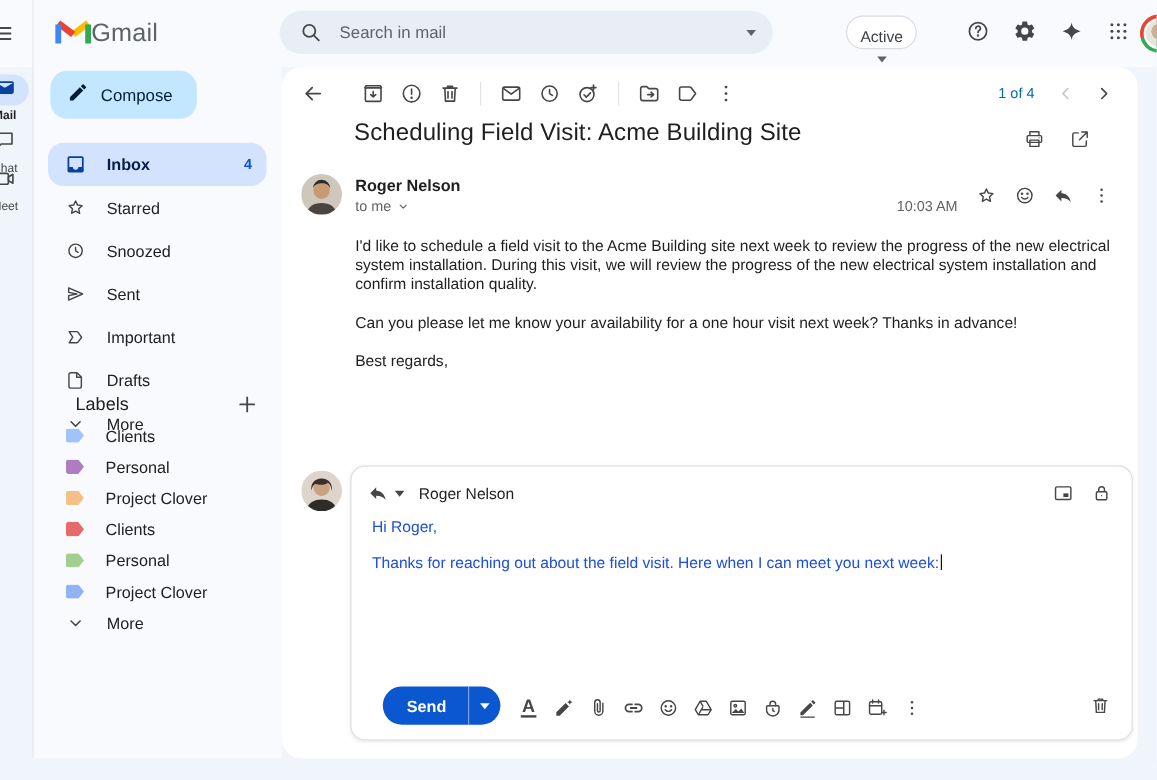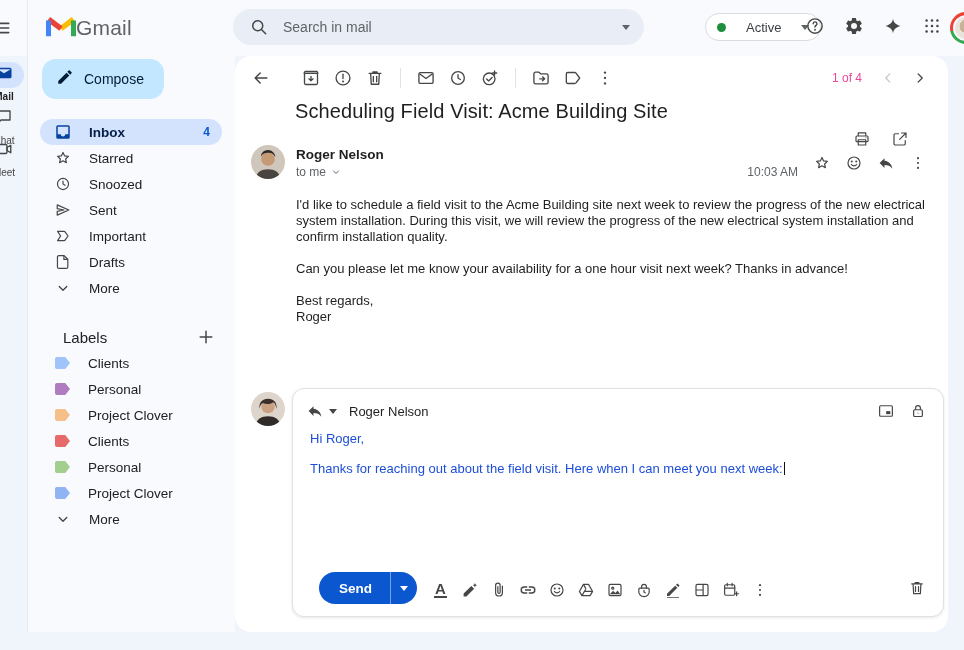--- a/index.html
+++ b/index.html
@@ -21,21 +21,21 @@
 
   
   .menu-btn { position:absolute; left:-14px; top:12px; }
   .gmail-logo { position:absolute; left:46px; top:14px; display:flex; align-items:center; gap:0; }
   .gmail-logo .word { font-size:21px; color:#5f6368; letter-spacing:.2px; }
 
   .search-bar { position:absolute; left:233px; top:9px; width:411px; height:36px; background:#e9eef6; border-radius:18px; display:flex; align-items:center; padding:0 14px; }
   .search-bar input { flex:1; border:none; outline:none; background:transparent; font-size:14px; color:#1f1f1f; margin-left:12px; font-family:"Liberation Sans","DejaVu Sans",sans-serif; }
   .search-bar input::placeholder { color:#5f6368; }
 
-  .status-chip { position:absolute; left:705px; top:13px; height:28px; background:#fff; border:1px solid #dadce0; border-radius:14px; display:flex; align-items:center; gap:20px; padding:0 11px; cursor:pointer; }
+  .status-chip { position:absolute; left:705px; top:13px; height:28px; background:#fff; border:1px solid #dadce0; border-radius:14px; display:flex; align-items:center; gap:9px; padding:0 11px; cursor:pointer;flex-direction:column; }
   .status-dot { width:9px; height:9px; border-radius:50%; background:#1e8e3e; }
   .status-chip .lbl { font-size:13px; color:#3c4043; font-weight:500; }
 
   .hdr-icons { position:absolute; left:799px; top:10px; display:flex; gap:7px; }
   .avatar-ring { position:absolute; left:950px; top:12px; width:32px; height:32px; border-radius:50%;
     background:conic-gradient(#ea4335 0 22%, #fbbc04 22% 47%, #34a853 47% 72%, #ea4335 72% 100%);
     display:flex; align-items:center; justify-content:center; }
   .avatar-ring .inner { width:26px; height:26px; border-radius:50%; background:#e8eaed; border:2px solid #f8fafd;
     background:radial-gradient(circle at 50% 42%, #c9b29a 0 38%, #e8e3dd 39%); }
 
@@ -44,21 +44,21 @@
   .rail-pill { width:40px; height:26px; border-radius:13px; display:flex; align-items:center; justify-content:center; margin:0 auto; }
   .rail-pill.sel { background:#d3e3fd; color:#0842a0; }
   .rail-lbl { font-size:10px; margin-top:3px; color:#444746; }
   .rail-lbl.sel { font-weight:700; color:#202124; }
 
   
   .compose-btn { position:absolute; left:42px; top:59px; height:40px; padding:0 20px 0 14px; background:#c2e7ff; border-radius:14px; display:flex; align-items:center; gap:10px; cursor:pointer; color:#001d35; }
   .compose-btn .lbl { font-size:14px; font-weight:500; }
 
   .nav { position:absolute; left:40px; top:119px; width:182px; }
-  .nav-row { height:26px; border-radius:13px; display:flex; align-items:center; padding:0 12px 0 14px; cursor:pointer; color:#202124; }
+  .nav-row { height:36px; border-radius:13px; display:flex; align-items:center; padding:0 12px 0 14px; cursor:pointer; color:#202124; }
   .nav-row .nico { width:18px; height:18px; color:#444746; display:flex; align-items:center; }
   .nav-row .nlbl { font-size:13.5px; margin-left:17px; }
   .nav-row .ncount { margin-left:auto; font-size:12px; font-weight:700; color:#0b57d0; }
   .nav-row.sel { background:#d3e3fd; }
   .nav-row.sel .nlbl { font-weight:700; color:#041e49; }
   .nav-row.sel .nico { color:#0842a0; }
 
   .labels-head { position:absolute; left:63px; top:324px; width:160px; display:flex; align-items:center; }
   .labels-head .t { font-size:15px; color:#202124; font-weight:500; }
   .labels-head .plus { margin-left:auto; margin-right:4px; }
@@ -70,24 +70,24 @@
   .label-more { height:26px; display:flex; align-items:center; padding:0 12px 0 14px; color:#202124; cursor:pointer; }
   .label-more .nlbl { font-size:13.5px; margin-left:17px; }
 
   
   .main-card { position:absolute; left:235px; top:56px; width:713px; height:576px; background:#fff; border-radius:16px; }
 
   .mail-toolbar { position:absolute; left:10px; top:6px; display:flex; align-items:center; }
   .mail-toolbar .gap { width:18px; }
   .tdiv { width:1px; height:20px; background:#e1e3e6; margin:0 9px; }
   .pager { position:absolute; right:12px; top:6px; display:flex; align-items:center; }
-  .pager .ptxt { font-size:12px; color:#ec4899; margin-right:10px; }
+  .pager .ptxt { font-size:12px; color:#0369a1; margin-right:10px; }
   .ibtn.disabled { color:#c2c6cc; cursor:default; }
 
-  .subject-row { position:absolute; left:60px; top:44px; right:32px; display:flex; align-items:flex-start;flex-direction:column; }
+  .subject-row { position:absolute; left:60px; top:44px; right:32px; display:flex; align-items:flex-start; }
   .subject { font-size:20px; color:#1f1f1f; letter-spacing:.1px; }
   .subject-icons { margin-left:auto; display:flex; gap:6px; }
 
   .sender-row { position:absolute; left:16px; top:89px; right:14px; display:flex; }
   .pavatar { width:34px; height:34px; border-radius:50%; overflow:hidden; flex:0 0 auto; }
   .sender-meta { margin-left:11px; padding-top:2px; }
   .sender-name { font-size:13.5px; font-weight:700; color:#1f1f1f; }
   .to-line { display:flex; align-items:center; gap:5px; margin-top:3px; color:#5f6368; font-size:12px; cursor:pointer; }
   .msg-actions { margin-left:auto; display:flex; align-items:flex-end; }
   .msg-time { font-size:12px; color:#5f6368; margin-right:8px; }
@@ -498,21 +498,20 @@
               <circle cx="12" cy="18.5" r="1.4"></circle>
             </svg>
           </span>
       </span>
     </div>
 
     <div class="mail-body">
       <p>I'd like to schedule a field visit to the Acme Building site next week to review the progress of the new electrical system installation. During this visit, we will review the progress of the new electrical system installation and confirm installation quality.</p>
       <p>Can you please let me know your availability for a one hour visit next week? Thanks in advance!</p>
       <p class="tight">Best regards,</p>
-      <p class="tight">Roger</p>
     </div>
 
     <span class="pavatar reply-avatar">
       <svg viewBox="0 0 40 40" width="34" height="34">
           <rect width="40" height="40" fill="#ddd5cc"></rect>
           <circle cx="20" cy="17" r="8" fill="#caa183"></circle>
           <path d="M10 20c-1-7 3-12 10-12s11 5 10 12c-1-5-2-7-4-8-1.5 2-8 3-12 1-2 1-3.5 3-4 7z" fill="#3a2f2a"></path>
           <path d="M5 40c1.2-8 7.2-11.5 15-11.5S33.8 32 35 40z" fill="#2f2b29"></path>
         </svg>
     </span>

